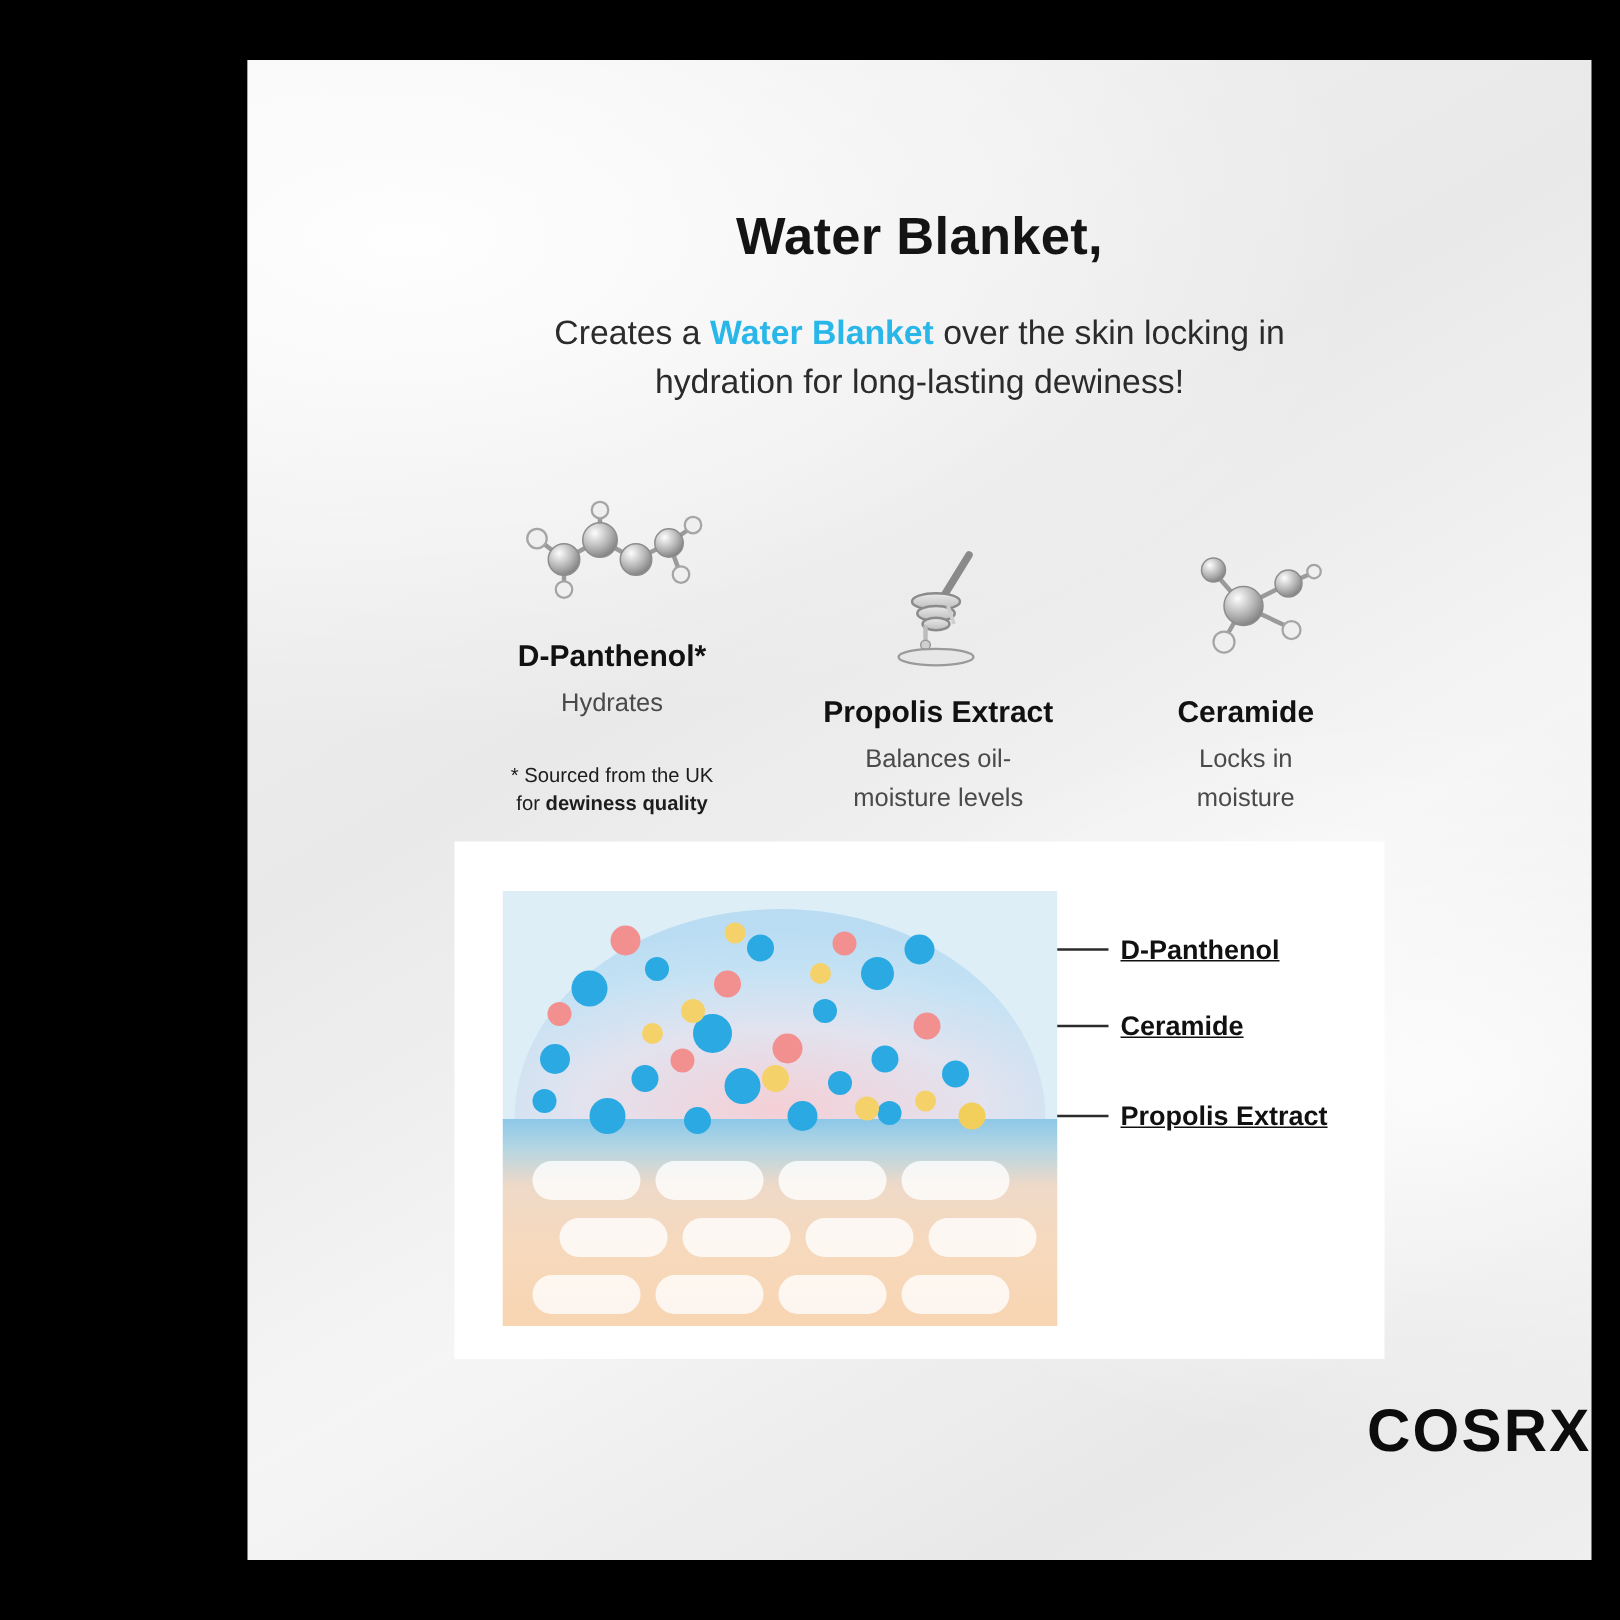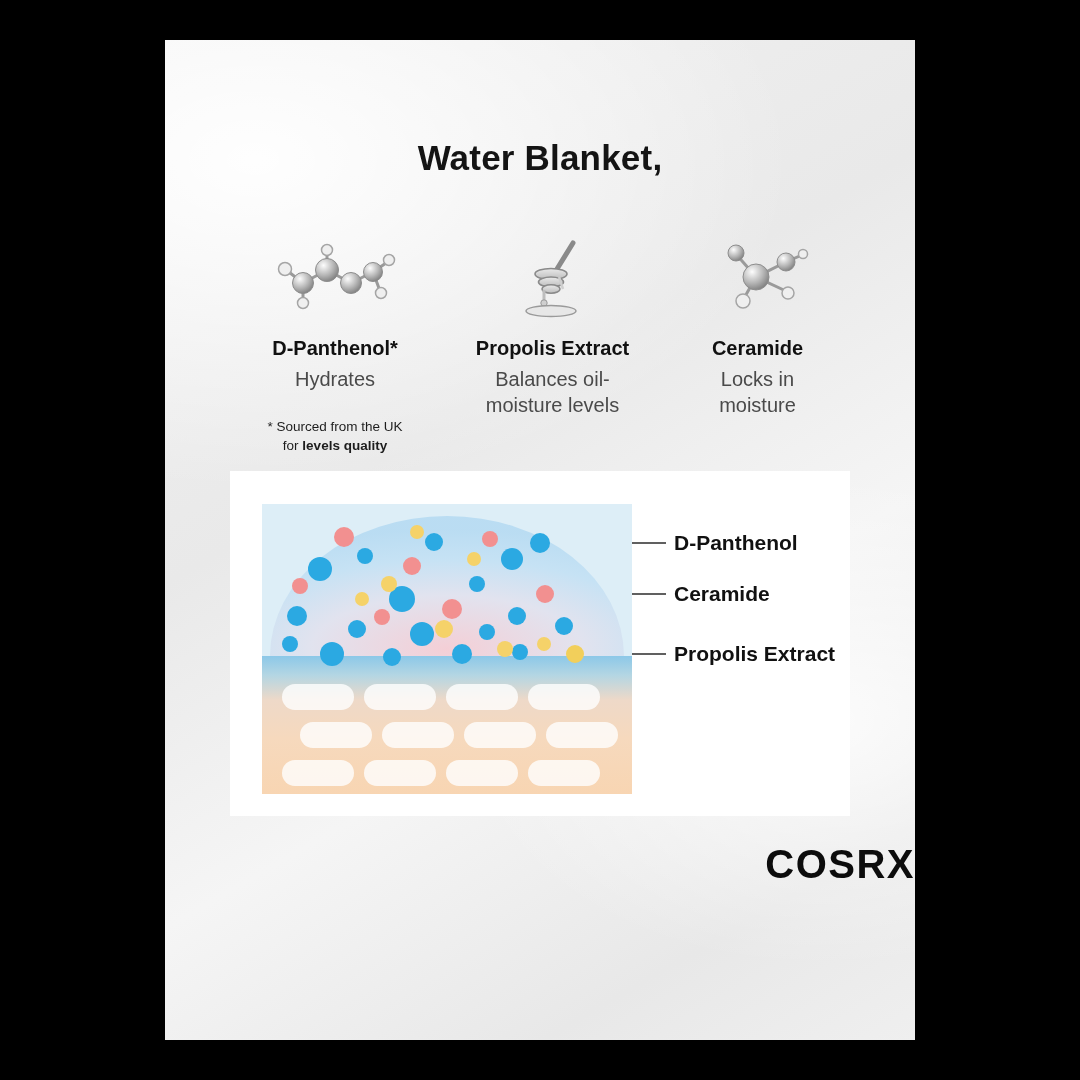--- a/index.html
+++ b/index.html
@@ -4,80 +4,81 @@
 <style>
   * { margin:0; padding:0; box-sizing:border-box; }
   html,body { width:1080px; height:1080px; }
   body {
     background:#000;
     position:relative;
     font-family:"Liberation Sans", sans-serif;
     overflow:hidden;
   }
   .panel {
-    position:absolute; left:165px; top:40px; width:750px; height:1000px;
+    position:absolute; left:165px; top:40px; width:896px; height:1000px;
     background:
       radial-gradient(120% 55% at 12% 12%, rgba(255,255,255,.95), rgba(255,255,255,0) 60%),
       radial-gradient(90% 45% at 88% 68%, rgba(255,255,255,.8), rgba(255,255,255,0) 55%),
       linear-gradient(150deg,#f2f2f2 0%,#e9e9e9 38%,#f5f5f5 62%,#e8e8e8 85%,#efefef 100%);
     overflow:hidden;
   }
   .title {
     margin-top:94px; text-align:center;
     font-size:35px; line-height:47px; font-weight:800;
     color:#141414; letter-spacing:.2px;
   }
   .subtitle {
     margin:24px auto 0; max-width:580px; text-align:center;
     font-size:22.5px; line-height:33px; color:#2b2b2b;
   }
   .subtitle .hl { color:#29b7ea; font-weight:700; }
   .ingredients {
-    margin-top:46px; display:flex; justify-content:center; align-items:flex-start;
+    margin-top:46px; display:flex; justify-content:center; align-items:flex-end;
   }
   .ing-col { text-align:center; }
   .ing-col.c1 { width:220px; }
   .ing-col.c2 { width:215px; }
   .ing-col.c3 { width:195px; }
   .ing-icon { display:flex; align-items:flex-end; justify-content:center; height:96px; }
   .ing-name { margin-top:14px; font-size:20px; font-weight:800; color:#111; }
-  .ing-desc { margin-top:6px; font-size:20px; line-height:26px; color:#4a4a4a; white-space:pre-line; }
+  .ing-desc { margin-top:6px; font-size:17px; line-height:26px; color:#4a4a4a; white-space:pre-line; }
   .ing-note { margin-top:25px; font-size:13.5px; line-height:19px; color:#1d1d1d; }
   .ing-note b { font-weight:800; }
   .diagram-card {
     position:relative; width:620px; height:345px;
     margin:16px auto 0; background:#fff;
   }
   .skin-svg { position:absolute; left:0; top:0; }
   .dots-blue circle { fill:#2ba9e2; }
   .dots-pink circle { fill:#f29090; }
   .dots-yellow circle { fill:#f5d269; }
   .callout {
-    position:absolute; left:444px; font-size:21px; font-weight:700; color:#111;
-    line-height:24px; white-space:nowrap;
+    position:absolute; left:444px; font-size:18px; font-weight:700; color:#111;
+    line-height:24px; white-space:nowrap;text-decoration:underline;
   }
   .callout.l0 { top:60px; }
   .callout.l1 { top:111px; }
   .callout.l2 { top:171px; }
   .logo {
     margin-top:26px; text-align:right;
     font-size:40px; font-weight:900; letter-spacing:1.5px; color:#0c0c0c;
   }
   .mol-stick { stroke:#9a9a9a; stroke-width:3; stroke-linecap:round; }
   .mol-light { fill:#efefef; stroke:#a5a5a5; stroke-width:1.5; }
 </style>
 </head>
 <body>
 
 <div class="panel">
 
   <div class="title">
     <div>Water Blanket,</div>
   </div>
 
+  <p class="subtitle"><span>Creates a </span><span class="hl">Water Blanket</span><span> over the skin locking in hydration for long-lasting dewiness!</span></p>
 
   <div class="ingredients">
 
     <div class="ing-col c1">
       <div class="ing-icon">
         <svg width="140" height="86" viewBox="0 0 140 86">
           <defs>
             <radialGradient id="gm1" cx="35%" cy="30%" r="80%">
               <stop offset="0%" stop-color="#fdfdfd"></stop>
               <stop offset="55%" stop-color="#b5b5b5"></stop>
@@ -100,21 +101,21 @@
           <circle cx="38" cy="46" r="10.5" fill="url(#gm1)" stroke="#8d8d8d"></circle>
           <circle cx="62" cy="33" r="11.5" fill="url(#gm1)" stroke="#8d8d8d"></circle>
           <circle cx="86" cy="46" r="10.5" fill="url(#gm1)" stroke="#8d8d8d"></circle>
           <circle cx="108" cy="35" r="9.5" fill="url(#gm1)" stroke="#8d8d8d"></circle>
         </svg>
       </div>
       <div class="ing-name">D-Panthenol*</div>
       <div class="ing-desc">Hydrates</div>
       <div class="ing-note">
         <div><span>* Sourced from the UK</span></div>
-        <div><span>for </span><b>levels quality</b></div>
+        <div><span>for </span><b>dewiness quality</b></div>
       </div>
     </div>
 
     <div class="ing-col c2">
       <div class="ing-icon">
         <svg width="120" height="86" viewBox="0 0 120 86">
           <defs>
             <linearGradient id="gd1" x1="0" y1="0" x2="0" y2="1">
               <stop offset="0%" stop-color="#e9e9e9"></stop>
               <stop offset="100%" stop-color="#bdbdbd"></stop>

